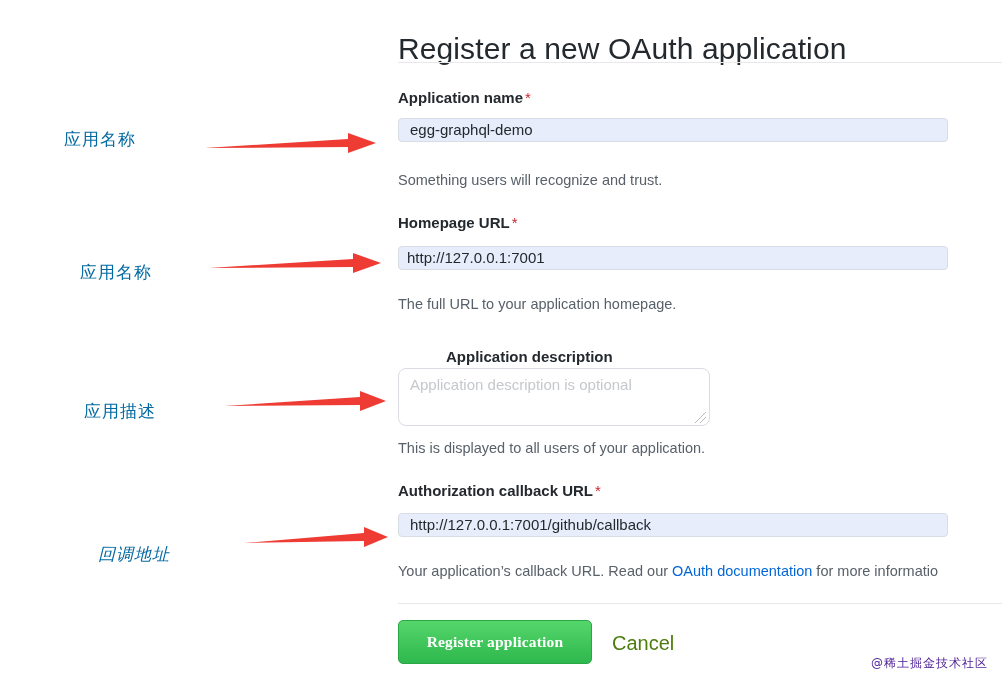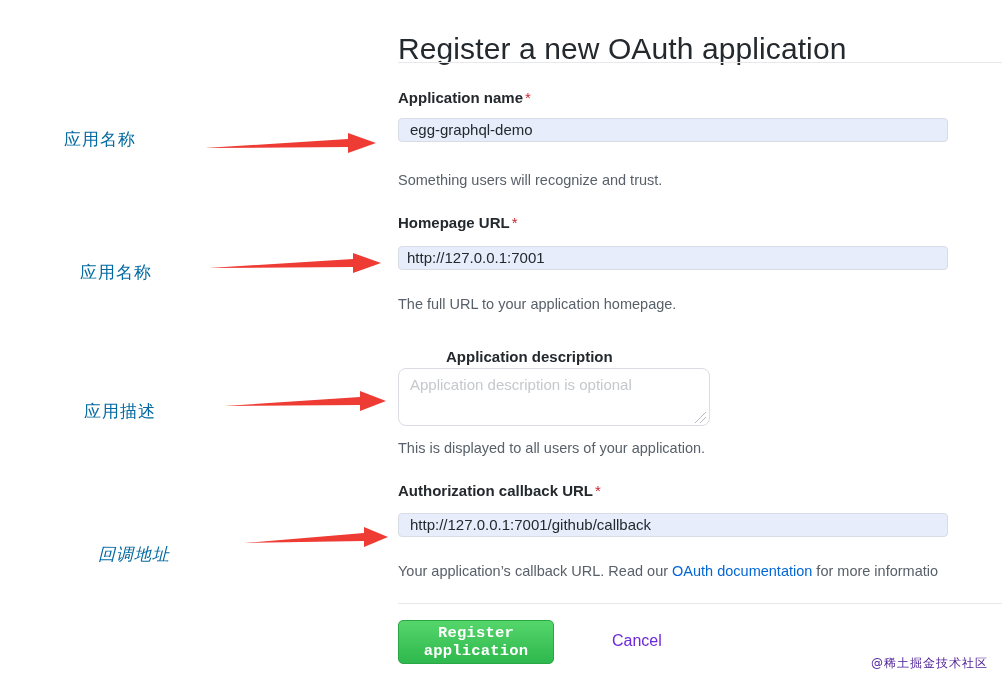--- a/index.html
+++ b/index.html
@@ -106,36 +106,36 @@
   }
   .help-text a, .link {
     color:#0366d6;
     text-decoration:none;
     margin-top:48px;
   }
 
   #register-button {
     position:absolute;
     left:0; top:620px;
-    width:156px; height:44px;
+    width:194px; height:44px;
     background:linear-gradient(180deg,#55d66b 0%,#2eb84d 100%);
     border:1px solid #2aa745;
     border-radius:5px;
     color:#ffffff;
     font-size:15.5px;
     font-weight:700;
-    font-family:Liberation Mono, monospace;
+    font-family:Liberation Serif, serif;
     cursor:pointer;
     letter-spacing:.2px;
   }
   #cancel-link {
     position:absolute;
     left:214px; top:632px;
-    font-size:16px;
-    color:#6d28d9;
+    font-size:20px;
+    color:#4d7c0f;
     text-decoration:none;
     cursor:pointer;
     font-weight:400;
   }
 
   #watermark {
     position:absolute;
     right:14px; bottom:18px;
     font-size:12px;
     color:#4c1d95;

